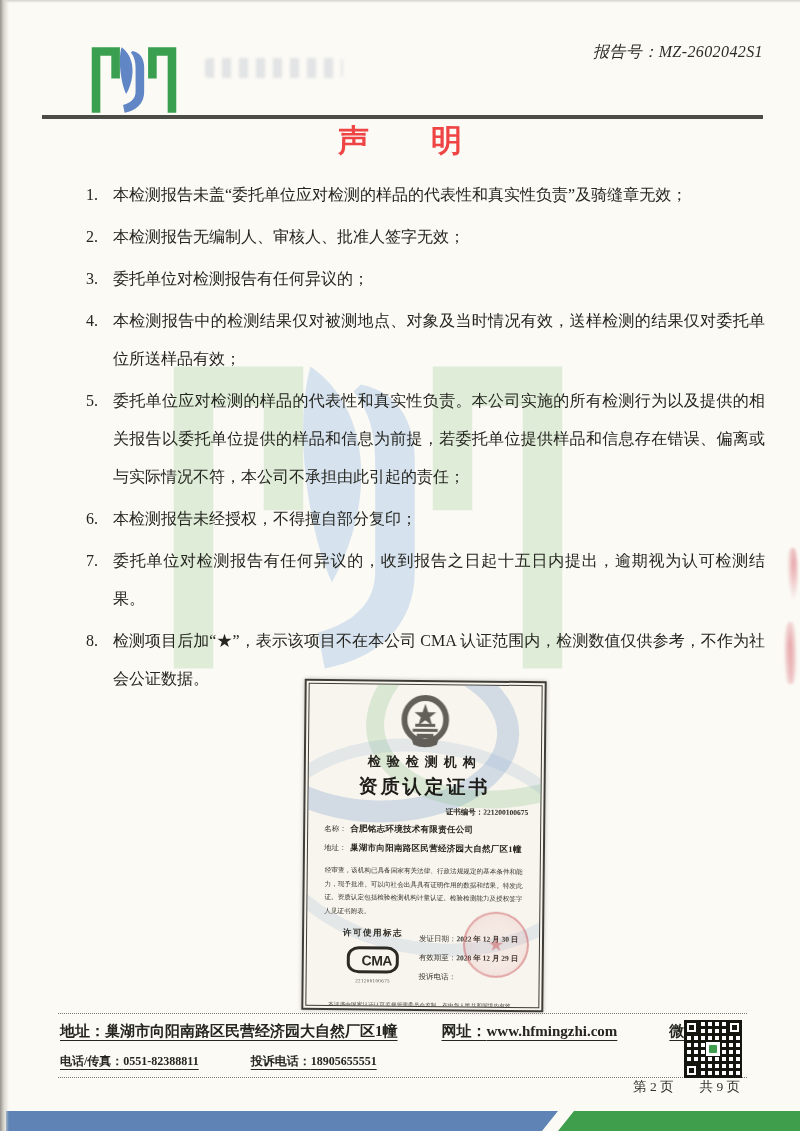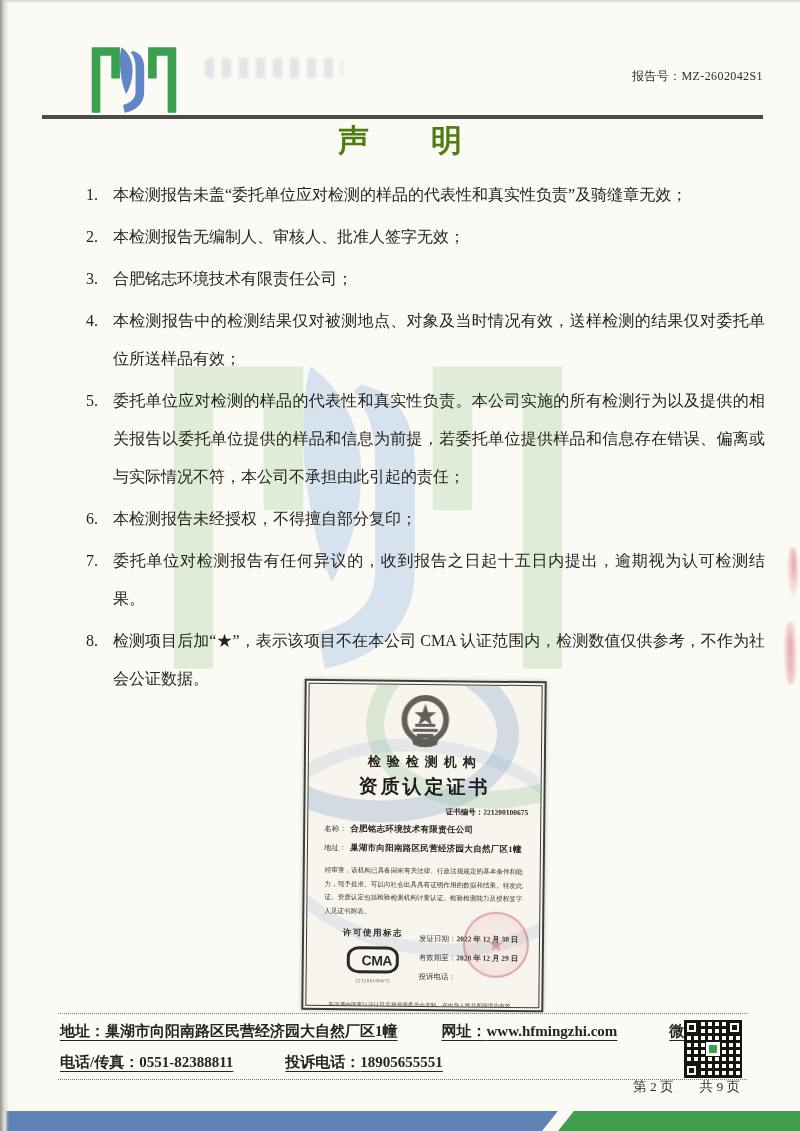--- a/index.html
+++ b/index.html
@@ -13,25 +13,25 @@
   .edge-left { position:absolute; z-index:6; left:0; top:0; bottom:0; width:9px; pointer-events:none;
     background:linear-gradient(90deg,#96948c 0,#b7b5ad 2px,#d9d7d0 4px,rgba(251,250,245,0) 100%); }
   .edge-top { position:absolute; z-index:6; left:0; top:0; right:0; height:3px; pointer-events:none;
     background:linear-gradient(180deg,rgba(120,120,112,.30),rgba(120,120,112,0)); }
 
   
   .logo { position:absolute; z-index:2; left:78px; top:44px; width:112px; height:72px; }
   .bleed { position:absolute; z-index:1; left:205px; top:58px; width:138px; height:20px; border-radius:4px;
     background:repeating-linear-gradient(90deg, rgba(145,155,175,.30) 0 9px, rgba(145,155,175,0) 9px 17px);
     filter:blur(1.7px); opacity:.8; }
-  .report { position:absolute; z-index:2; top:68px; right:37px; font-size:12px; letter-spacing:.4px; color:#2c2c26; }
+  .report { position:absolute; z-index:2; top:42px; right:37px; font-size:16px; letter-spacing:.4px; color:#2c2c26;font-style:italic; }
   .rule { position:absolute; z-index:2; left:42px; top:115px; width:721px; height:3px;
     border-top:2px solid #4c4c46; border-bottom:2px solid #4c4c46; }
   .title { position:absolute; z-index:2; left:0; right:0; top:120px; text-align:center;
-    font-size:31px; font-weight:700; color:#4d7c0f; }
+    font-size:31px; font-weight:700; color:#ef4444; }
 
   
   .watermark { position:absolute; z-index:0; left:152px; top:352px; width:432px; height:331px; opacity:.55; }
 
   
   .statements { position:absolute; z-index:2; left:86px; top:176px; width:679px; list-style:none; }
   .stmt { display:flex; line-height:38px; font-size:16px; margin-bottom:4px; color:#262620; }
   .stmt .num { flex:0 0 27px; }
   .stmt .txt { flex:1; text-align:justify; }
 
@@ -71,21 +71,21 @@
   .seam1,.seam2 { position:absolute; z-index:2; filter:blur(1.2px); border-radius:40%; }
   .seam1 { left:787px; top:548px; width:11px; height:52px;
     background:radial-gradient(ellipse at 60% 30%, rgba(214,92,104,.55), rgba(214,92,104,0) 72%); }
   .seam2 { left:784px; top:622px; width:13px; height:62px;
     background:radial-gradient(ellipse at 45% 35%, rgba(214,92,104,.45), rgba(214,92,104,0) 70%),
                radial-gradient(ellipse at 55% 80%, rgba(214,92,104,.35), rgba(214,92,104,0) 70%); }
 
   
   .footer { position:absolute; z-index:2; left:58px; top:1013px; width:689px; border-top:1px dotted #777; font-weight:600; }
   .f-row1 { display:flex; padding:8px 2px 3px; font-size:15px; }
-  .f-row2 { display:flex; padding:9px 2px 7px; font-size:15px; border-bottom:1px dotted #777; }
+  .f-row2 { display:flex; padding:9px 2px 7px; font-size:12px; border-bottom:1px dotted #777; }
   .fgroup { text-decoration:underline; text-decoration-thickness:1px; text-underline-offset:4px; white-space:nowrap; }
   .mr44 { margin-right:44px; } .mr40 { margin-right:52px; }
   .pageinfo { position:absolute; z-index:2; top:1078px; right:60px; font-size:13.5px; color:#33322c; }
   .pageinfo .total { margin-left:26px; }
 
   
   .qr { position:absolute; z-index:4; left:684px; top:1020px; width:58px; height:58px; background:#fff;
     background-image:repeating-linear-gradient(90deg,#15150f 0 3px,transparent 3px 7px),
                      repeating-linear-gradient(0deg,#15150f 0 3px,#fff 3px 7px); }
   .finder { position:absolute; width:15px; height:15px; border:3px solid #15150f; background:#fff; }
@@ -129,21 +129,21 @@
     <li class="stmt">
         <span class="num">1.</span>
         <span class="txt">本检测报告未盖“委托单位应对检测的样品的代表性和真实性负责”及骑缝章无效；</span>
       </li>
     <li class="stmt">
         <span class="num">2.</span>
         <span class="txt">本检测报告无编制人、审核人、批准人签字无效；</span>
       </li>
     <li class="stmt">
         <span class="num">3.</span>
-        <span class="txt">合肥铭志环境技术有限责任公司；</span>
+        <span class="txt">委托单位对检测报告有任何异议的；</span>
       </li>
     <li class="stmt">
         <span class="num">4.</span>
         <span class="txt">本检测报告中的检测结果仅对被测地点、对象及当时情况有效，送样检测的结果仅对委托单位所送样品有效；</span>
       </li>
     <li class="stmt">
         <span class="num">5.</span>
         <span class="txt">委托单位应对检测的样品的代表性和真实性负责。本公司实施的所有检测行为以及提供的相关报告以委托单位提供的样品和信息为前提，若委托单位提供样品和信息存在错误、偏离或与实际情况不符，本公司不承担由此引起的责任；</span>
       </li>
     <li class="stmt">

